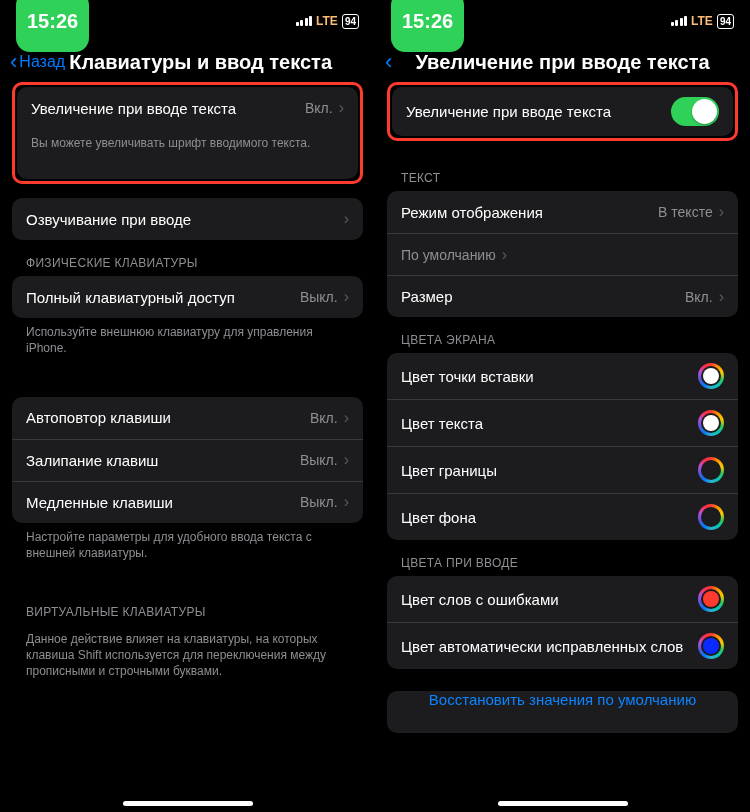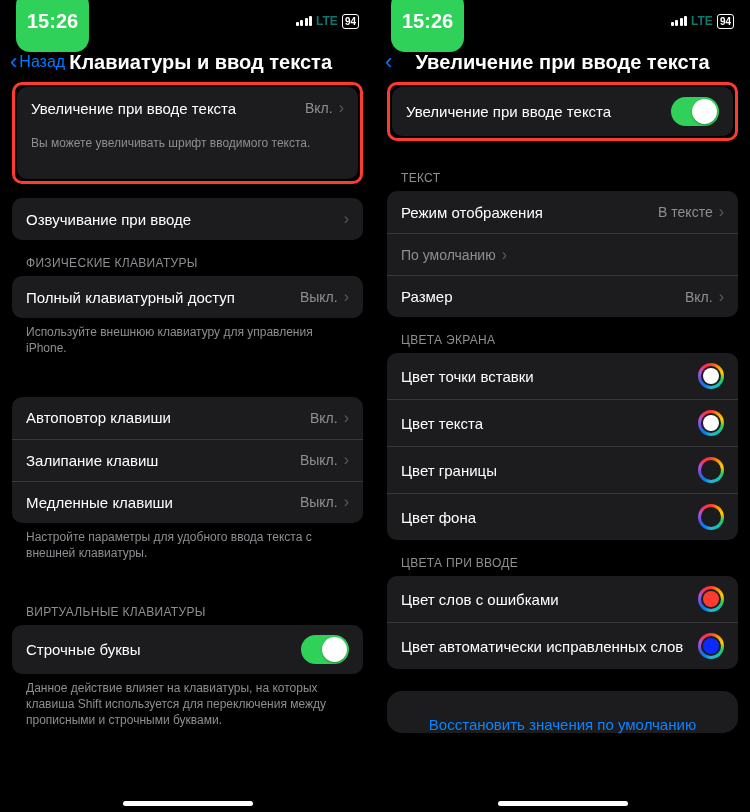--- a/index.html
+++ b/index.html
@@ -11,21 +11,21 @@
       overflow: hidden;
       display: flex;
     }
     .screen { width: 375px; height: 812px; background: #000; position: relative; overflow: hidden; }
     .status-bar { height: 42px; display: flex; align-items: center; justify-content: space-between; padding: 0 16px; }
     .time-pill { background: #2fd158; color: #fff; font-weight: 600; font-size: 20px; padding: 19px 11px; border-radius: 14px; }
     .status-right { display: flex; align-items: center; gap: 4px; }
     .signal { display: flex; align-items: flex-end; gap: 1.5px; }
     .signal span { width: 3px; background: #fff; border-radius: 1px; }
     .signal span:nth-child(1){height:4px}.signal span:nth-child(2){height:6px}.signal span:nth-child(3){height:8px}.signal span:nth-child(4){height:10px}
-    .lte { color: #0f766e; font-size: 12px; font-weight: 600; }
+    .lte { color: #fdba74; font-size: 12px; font-weight: 600; }
     .battery { display:flex; align-items:center; border:1px solid #fff; border-radius:3px; padding:1px 2px; font-size:10px; color:#fff; font-weight:600;}
     .nav-bar { height: 40px; display: flex; align-items: center; padding: 0 10px; position: relative; }
     .back { display: flex; align-items: center; color: #007aff; font-size: 16px; }
     .back-chev { font-size: 22px; line-height: 1; margin-right: 2px; font-weight:300;}
     .nav-title { color: #fff; font-size: 20px; font-weight: 600; }
     .nav-title.center { position: absolute; left: 0; right: 0; text-align: center; }
     .nav-title.inline { margin-left: 4px; }
     .content { padding: 0 12px; }
     .highlight-box { border: 3px solid #ff3b30; border-radius: 10px; padding: 2px; margin-bottom: 14px; }
     .group { background: #1c1c1e; border-radius: 10px; overflow: hidden; }
@@ -37,21 +37,21 @@
     .footer-text { color: #8e8e93; font-size: 12px; line-height: 1.35; padding: 6px 14px 28px; }
     .section-header { color: #8e8e93; font-size: 12px; padding: 16px 14px 6px; text-transform: uppercase; letter-spacing: 0.3px; }
     .toggle { width: 48px; height: 29px; border-radius: 15px; position: relative; }
     .toggle.on { background: #2fd158; }
     .toggle-knob { position: absolute; width: 25px; height: 25px; background: #fff; border-radius: 50%; top: 2px; box-shadow: 0 1px 2px rgba(0,0,0,0.3);}
     .toggle.on .toggle-knob { right: 2px; }
     .color-ring { width: 26px; height: 26px; border-radius: 50%; position: relative; display: flex; align-items: center; justify-content: center; }
     .color-ring.rainbow { background: conic-gradient(#ff3b30,#ff9500,#ffcc00,#34c759,#00c7be,#30b0c7,#007aff,#5856d6,#af52de,#ff2d55,#ff3b30); }
     .color-ring.rainbow::after { content:""; position:absolute; inset:3px; background:#1c1c1e; border-radius:50%; }
     .color-ring .inner { position: relative; z-index: 1; width: 16px; height: 16px; border-radius: 50%; }
-    .reset-row { background: #1c1c1e; border-radius: 15px; display:flex; align-items:flex-end; justify-content:center; min-height: 42px; margin-top: 22px; }
+    .reset-row { background: #1c1c1e; border-radius: 10px; display:flex; align-items:flex-start; justify-content:center; min-height: 42px; margin-top: 22px; }
     .reset-row span { color: #0a84ff; font-size: 15px; }
     .home-indicator { position:absolute; bottom:6px; left:50%; transform:translateX(-50%); width:130px; height:5px; background:#fff; border-radius:3px; }
     .group-mt { margin-top: 12px; }
   </style>
 </head>
 <body>
 
 <div class="screen">
   <div class="status-bar">
     <div class="time-pill">15:26</div>
@@ -115,28 +115,20 @@
       </div>
       <div class="row">
         <span class="row-label">Медленные клавиши</span>
         <span class="row-value">Выкл.</span>
         <span class="chev">›</span>
       </div>
     </div>
     <div class="footer-text">Настройте параметры для удобного ввода текста с внешней клавиатуры.</div>
 
     <div class="section-header">ВИРТУАЛЬНЫЕ КЛАВИАТУРЫ</div>
-    <div class="group">
-      <div class="row">
-        <span class="row-label">Строчные буквы</span>
-        <div class="toggle on">
-            <div class="toggle-knob"></div>
-          </div>
-      </div>
-    </div>
     <div class="footer-text">Данное действие влияет на клавиатуры, на которых клавиша Shift используется для переключения между прописными и строчными буквами.</div>
   </div>
   <div class="home-indicator"></div>
 </div>
 
 <div class="screen">
   <div class="status-bar">
     <div class="time-pill">15:26</div>
     <div class="status-right">
       <div class="signal">

